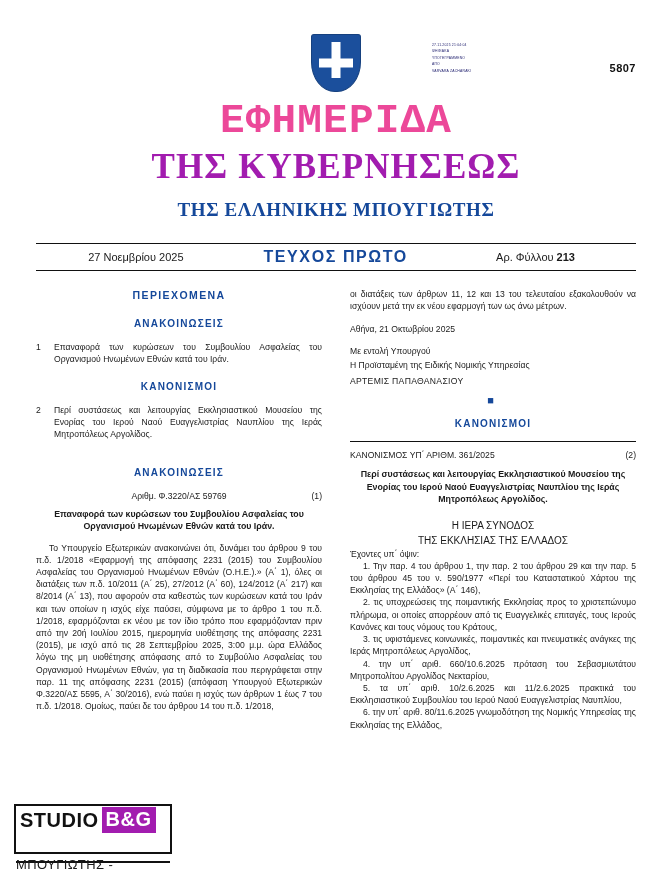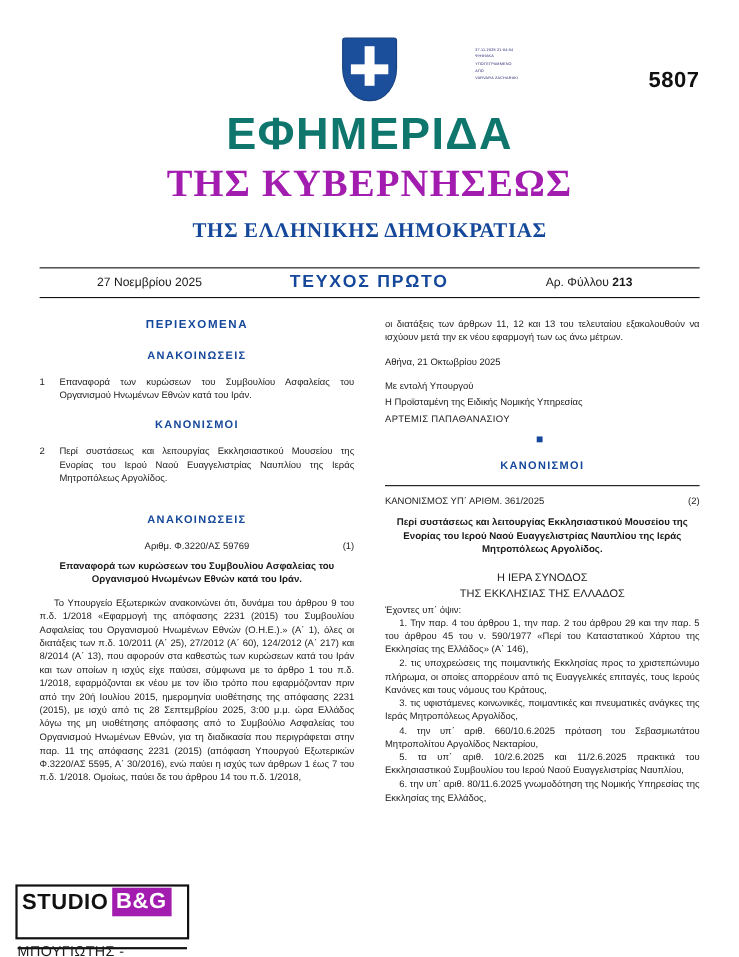--- a/index.html
+++ b/index.html
@@ -77,32 +77,32 @@
     letter-spacing: .2px;
     color: #1b1b6b;
     text-align: left;
   }
   .stamp div { white-space: nowrap; }
 
   .page-number {
     position: absolute;
     right: 36px;
     top: 62px;
-    font-size: 20px;
+    font-size: 11px;
     font-weight: 700;
     color: #111;
     letter-spacing: .5px;
   }
 
   .title-main {
     margin-top: 60px;
-    font-family: Liberation Sans, sans-serif;
+    font-family: Liberation Mono, monospace;
     font-size: 41px;
     font-weight: 700;
-    color: #0f766e;
+    color: #ec4899;
     letter-spacing: 1.2px;
     line-height: 1.16;
   }
   .title-sub {
     font-family: "Liberation Serif", serif;
     font-size: 35px;
     font-weight: 700;
     color: #a21caf;
     letter-spacing: 1.1px;
     line-height: 1.18;
@@ -317,21 +317,21 @@
       <div>ΨΗΦΙΑΚΑ</div>
       <div>ΥΠΟΓΕΓΡΑΜΜΕΝΟ</div>
       <div>ΑΠΟ</div>
       <div>VARVARA ZACHARAKI</div>
     </div>
 
     <div class="page-number">5807</div>
 
     <div class="title-main">ΕΦΗΜΕΡΙΔΑ</div>
     <div class="title-sub">ΤΗΣ ΚΥΒΕΡΝΗΣΕΩΣ</div>
-    <div class="title-third">ΤΗΣ ΕΛΛΗΝΙΚΗΣ ΔΗΜΟΚΡΑΤΙΑΣ</div>
+    <div class="title-third">ΤΗΣ ΕΛΛΗΝΙΚΗΣ ΜΠΟΥΓΙΩΤΗΣ</div>
   </div>
 
   <div class="issue-bar">
     <div class="issue-date">27 Νοεμβρίου 2025</div>
     <div class="issue-type">ΤΕΥΧΟΣ ΠΡΩΤΟ</div>
     <div class="issue-no">
       <span>Αρ. Φύλλου</span>
       <b>213</b>
     </div>
   </div>

